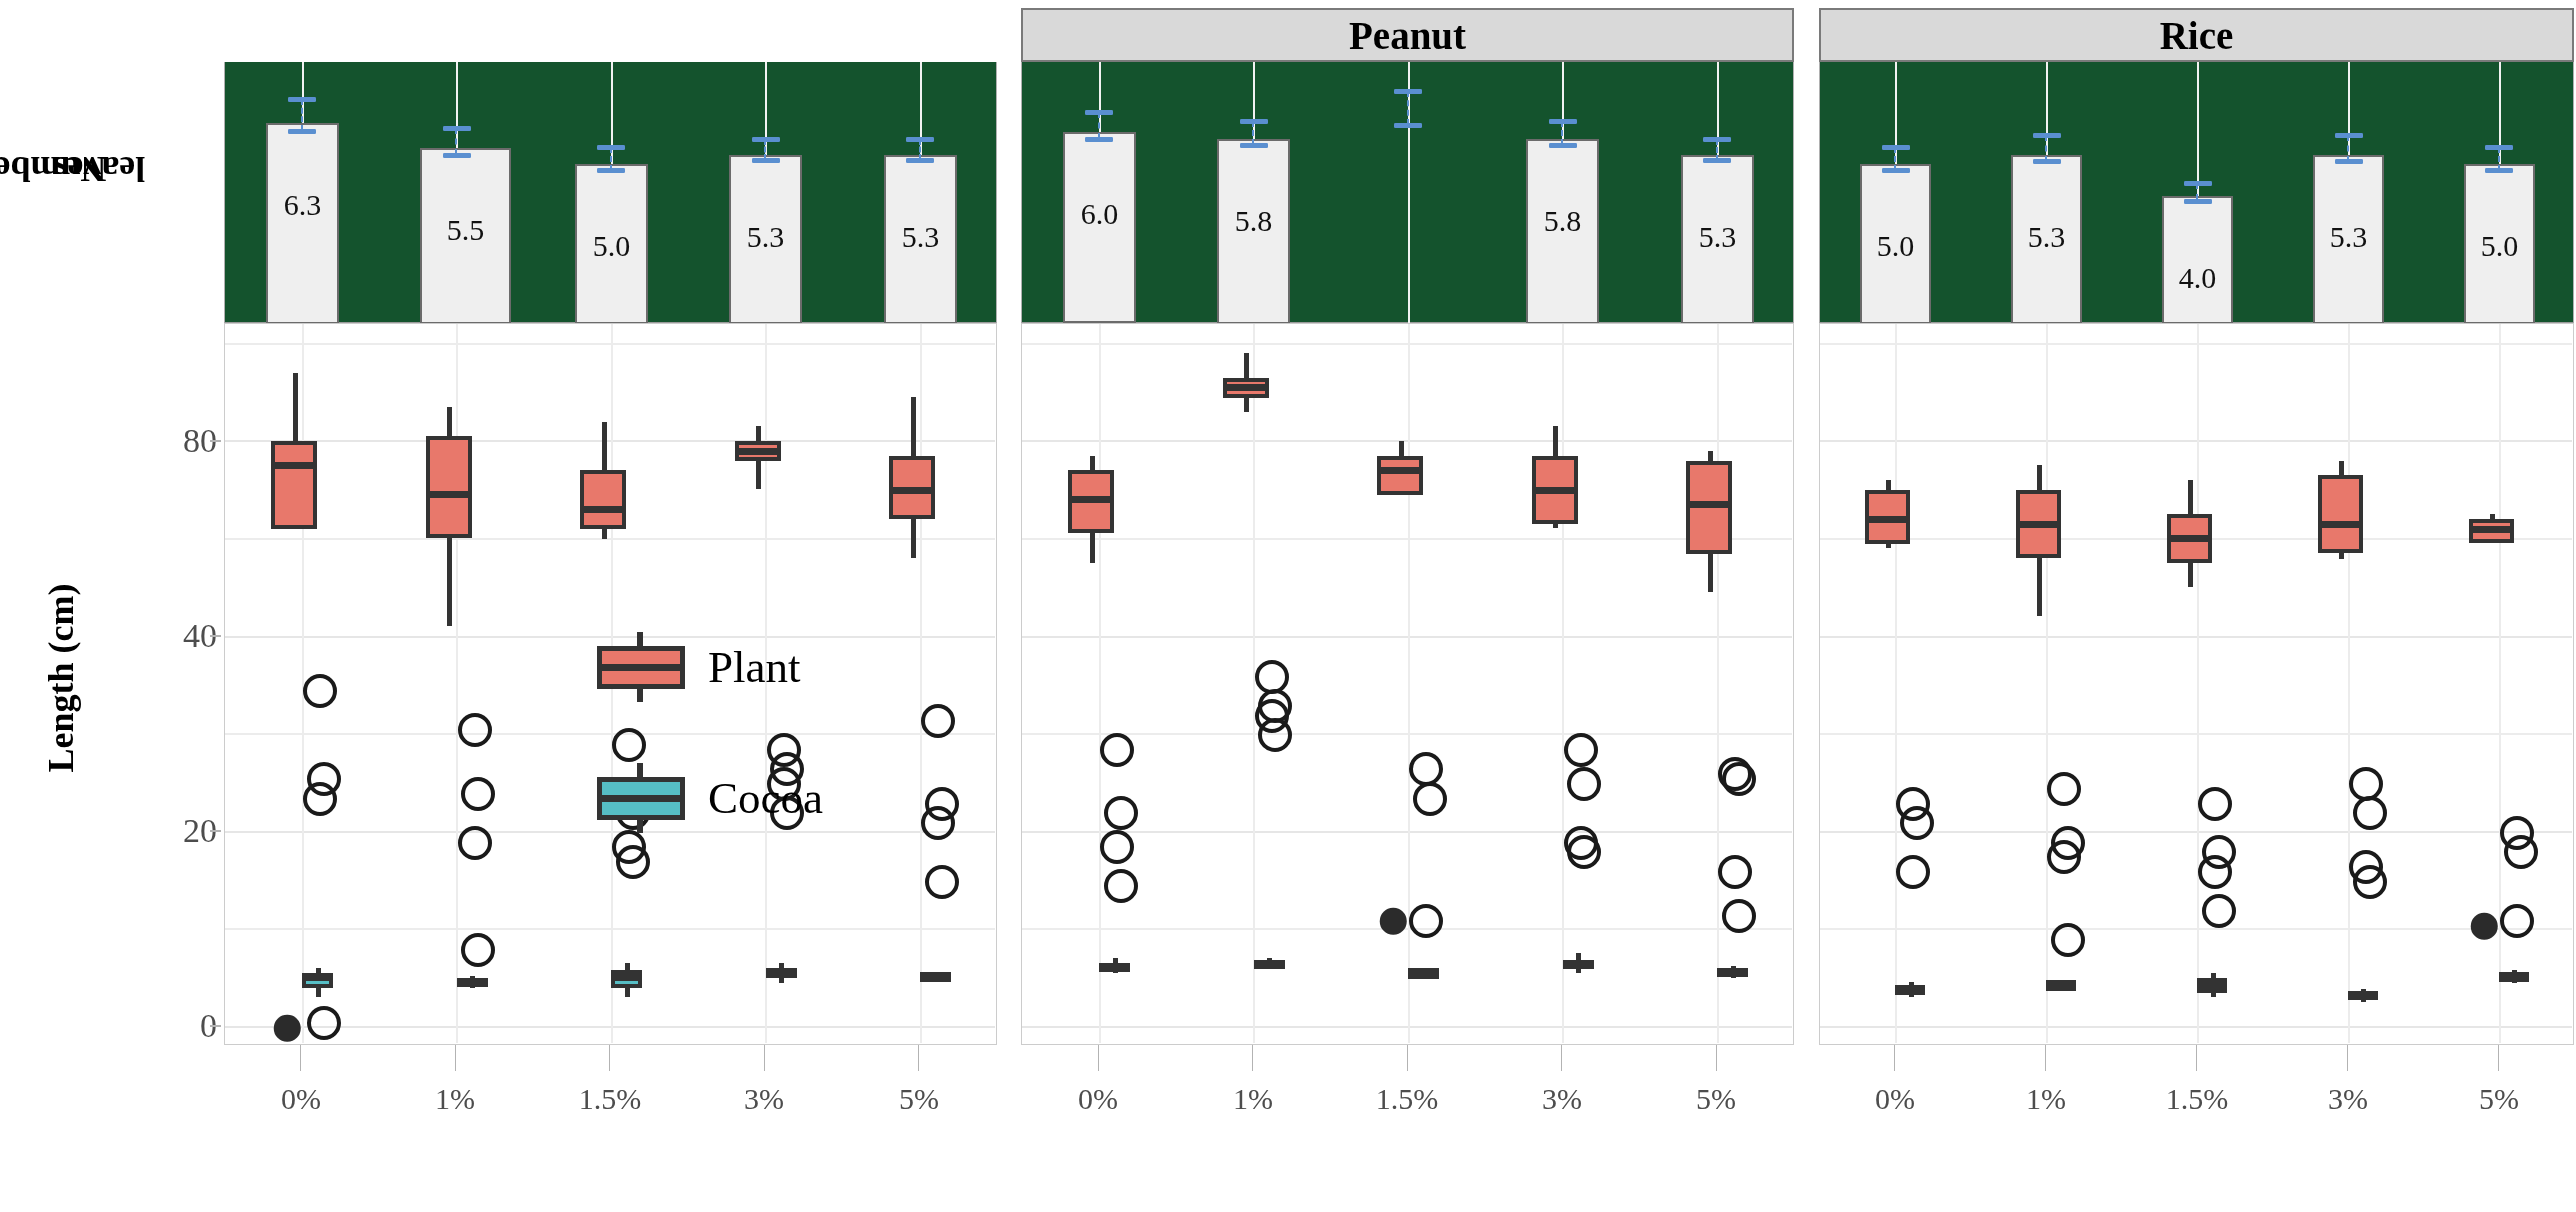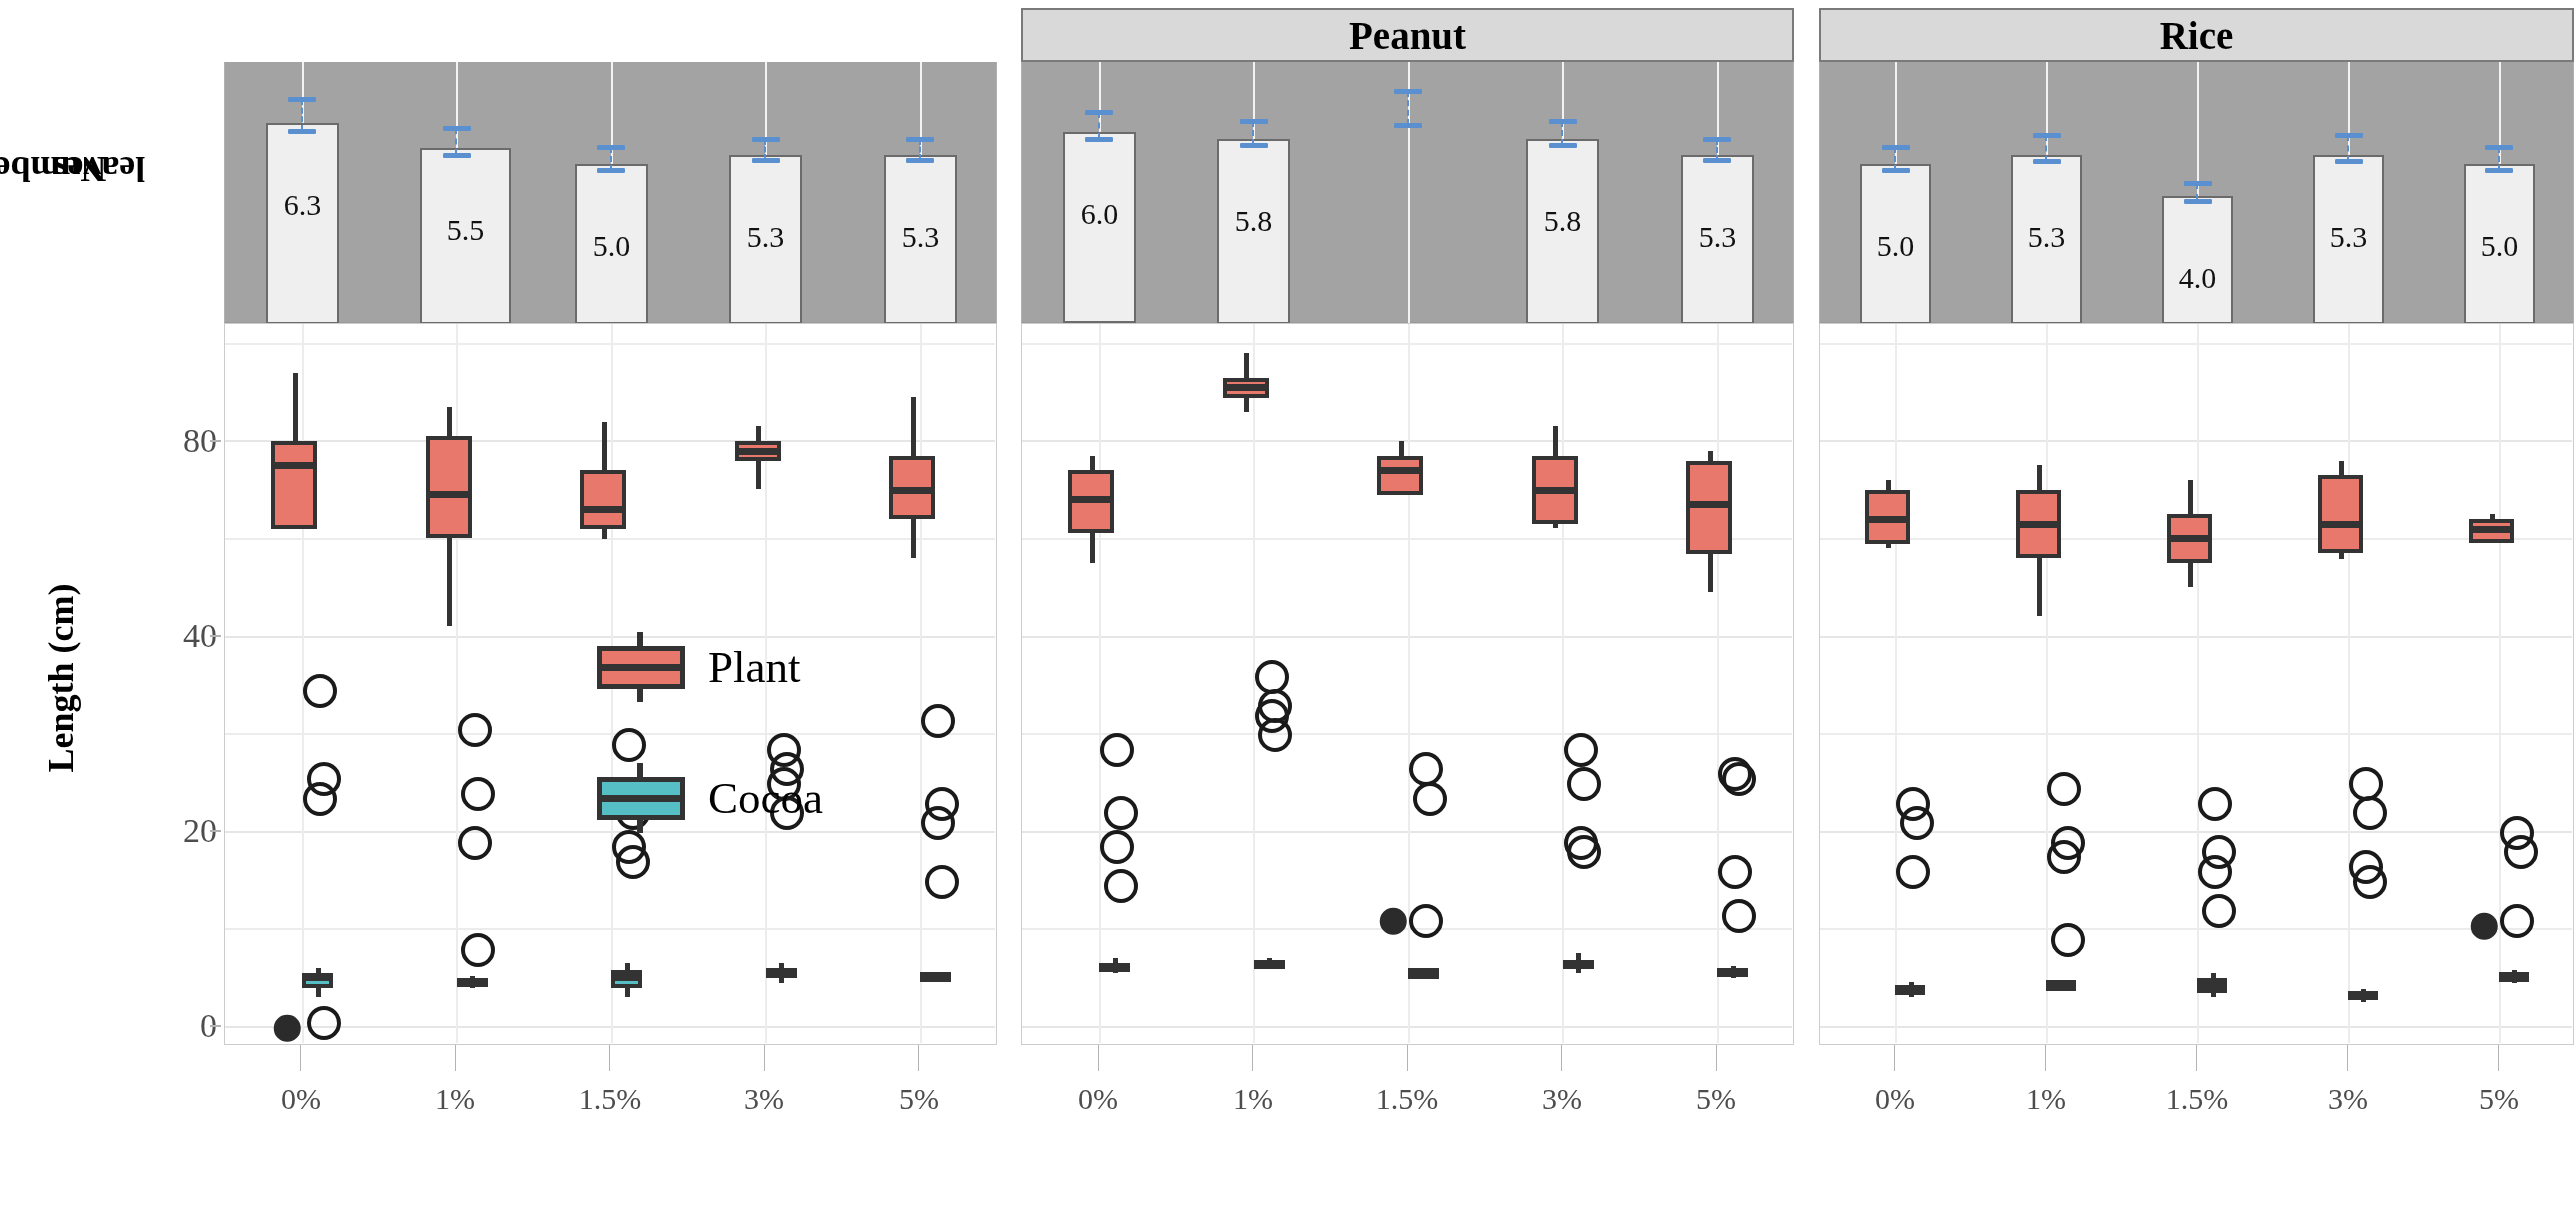--- a/index.html
+++ b/index.html
@@ -42,21 +42,21 @@
 
   .facet{position:absolute;}
   .strip{
     position:absolute;left:0;top:0;width:100%;height:54px;
     background:#d9d9d9;border:2px solid #7a7a7a;box-sizing:border-box;
     display:flex;align-items:center;justify-content:center;
   }
   .strip-label{font-weight:bold;font-size:39px;color:#000;}
 
   .panel-bar{
-    position:absolute;left:0;background:#a3a3a3;
+    position:absolute;left:0;background:#14532d;
     border-left:1.3px solid #b0b0b0;border-right:1.3px solid #b0b0b0;
     border-bottom:2px solid #9a9a9a;border-top:none;box-sizing:border-box;
   }
   .panel-box{
     position:absolute;left:0;background:#fff;
     border:1.3px solid #cccccc;box-sizing:border-box;
   }
 
   .bar{
     position:absolute;background:#efefef;border:2px solid #6b6b6b;

